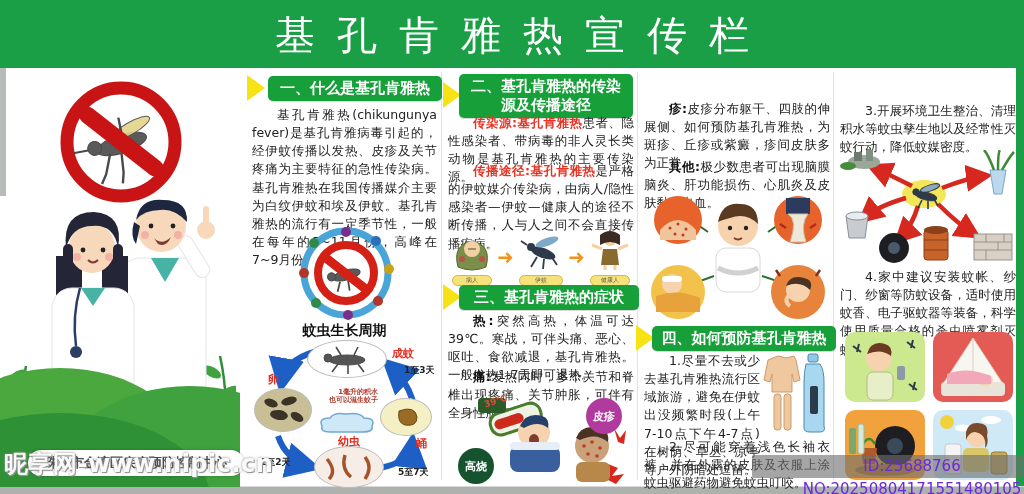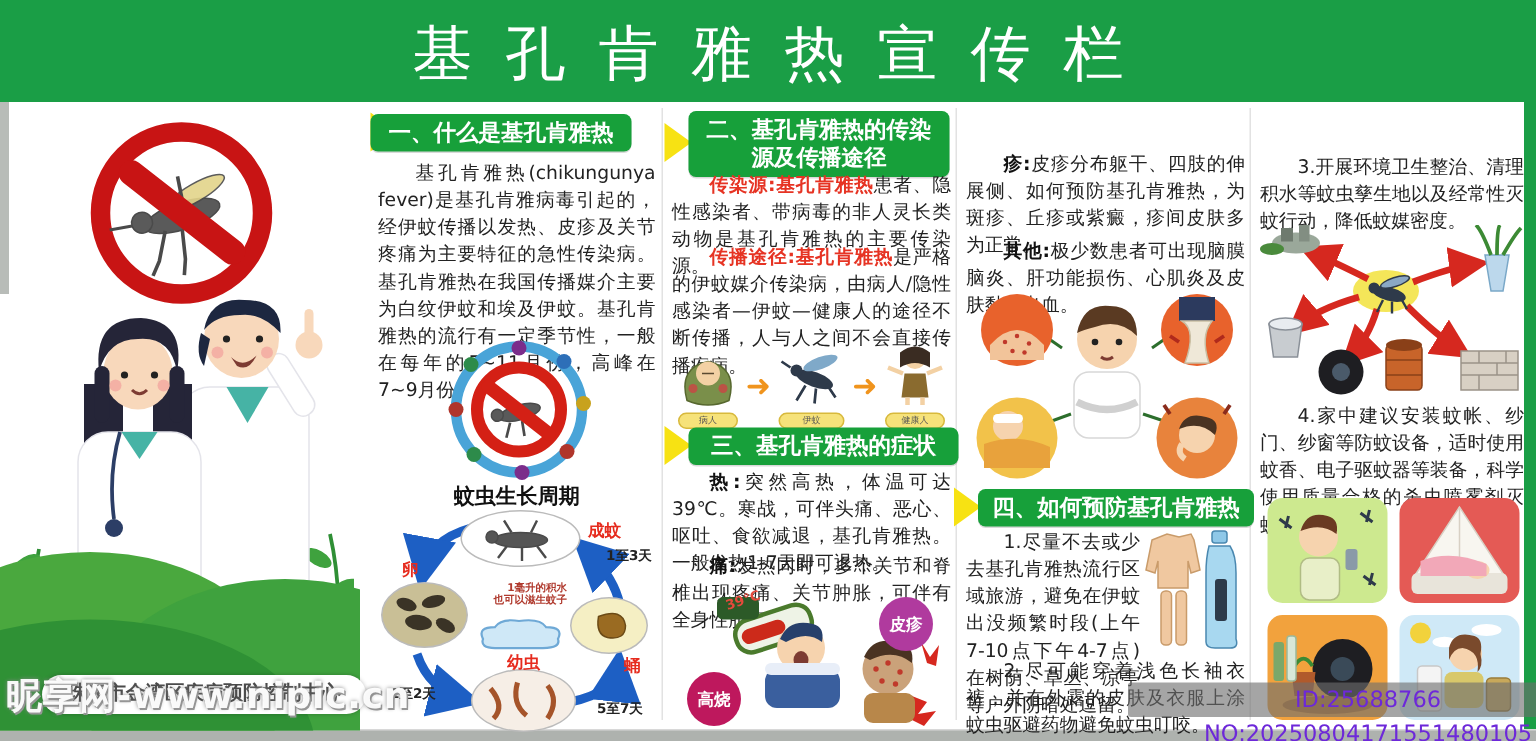--- a/index.html
+++ b/index.html
@@ -124,21 +124,21 @@
     <div class="hill" style="left:-70px;top:300px;width:260px;height:180px;background:#4aa83e;"></div>
     <div class="hill" style="left:60px;top:318px;width:260px;height:180px;background:#3fa23e;"></div>
     <div class="hill" style="left:-90px;top:345px;width:300px;height:170px;background:#2f9135;"></div>
   </div>
 
   <div class="abs wm-site" style="left:4px;top:448px;z-index:50;">昵享网-www.nipic.cn</div>
   <div class="abs org-banner" style="left:28px;top:450px;width:216px;height:26px;z-index:40;">珠海市金湾区疾病预防控制中心</div>
   <div class="abs wm-idbar" style="left:752px;top:455px;width:266px;height:23px;z-index:50;">ID:25688766 NO:20250804171551480105</div>
 
   <div class="abs tri" style="left:247px;top:75px;"></div>
-  <div class="abs pill" style="left:247px;top:76px;width:162px;">一、什么是基孔肯雅热</div>
+  <div class="abs pill" style="left:268px;top:76px;width:162px;">一、什么是基孔肯雅热</div>
   <div class="abs para" style="left:252px;top:106px;width:185px;">基孔肯雅热(chikungunya fever)是基孔肯雅病毒引起的，经伊蚊传播以发热、皮疹及关节疼痛为主要特征的急性传染病。基孔肯雅热在我国传播媒介主要为白纹伊蚊和埃及伊蚊。基孔肯雅热的流行有一定季节性，一般在每年的5~11月份，高峰在7~9月份。</div>
 
   <svg class="abs" style="left:298px;top:225px;" width="96" height="96" viewBox="0 0 96 96">
     <circle cx="48" cy="48" r="42" fill="none" stroke="#49a4d8" stroke-width="7"></circle>
     <g>
       <circle cx="48" cy="7" r="5" fill="#7b2d8b"></circle>
         <circle cx="78" cy="16" r="5" fill="#2d6fb8"></circle>
       <circle cx="91" cy="44" r="5" fill="#c8a21d"></circle>
         <circle cx="80" cy="76" r="5" fill="#b0352b"></circle>
       <circle cx="50" cy="90" r="5" fill="#7b2d8b"></circle>
@@ -288,21 +288,21 @@
             <circle cx="116" cy="44" r="1.8"></circle>
             <circle cx="124" cy="50" r="1.8"></circle>
             <circle cx="112" cy="56" r="1.8"></circle>
             <circle cx="121" cy="58" r="1.8"></circle>
           </g>
         <path d="M138 30 L144 40 L150 32 L148 46 L142 44 Z" fill="#d6281f"></path>
         <path d="M132 66 L142 70 L136 78 L148 76 L140 86 L128 80 Z" fill="#d6281f"></path>
         <rect x="100" y="64" width="34" height="20" rx="6" fill="#b8874a"></rect>
       </g>
     </svg>
-    <div class="badge" style="left:0;top:50px;width:36px;height:36px;background:#be185d;font-size:11px;">高烧</div>
+    <div class="badge" style="left:0;top:50px;width:36px;height:36px;background:#14532d;font-size:11px;">高烧</div>
     <div class="badge" style="left:128px;top:0;width:36px;height:36px;background:#b03a9e;font-size:11px;">皮疹</div>
     <div class="abs" style="left:24px;top:-2px;width:28px;height:13px;color:#e64a3c;font-size:9px;font-weight:bold;text-align:center;transform:rotate(-18deg);">39℃</div>
   </div>
 
   <p class="abs para" style="left:644px;top:100px;width:186px;margin:0;"><span class="lead-dark">疹:</span><span>皮疹分布躯干、四肢的伸展侧、如何预防基孔肯雅热，为斑疹、丘疹或紫癜，疹间皮肤多为正常。</span></p>
   <p class="abs para" style="left:644px;top:158px;width:186px;margin:0;"><span class="lead-dark">其他:</span><span>极少数患者可出现脑膜脑炎、肝功能损伤、心肌炎及皮肤黏膜出血。</span></p>
 
   <svg class="abs" style="left:648px;top:196px;" width="180" height="126" viewBox="0 0 180 126">
     <line x1="60" y1="36" x2="40" y2="22" stroke="#2c6e2c" stroke-width="2"></line>
     <line x1="120" y1="36" x2="140" y2="22" stroke="#2c6e2c" stroke-width="2"></line>

